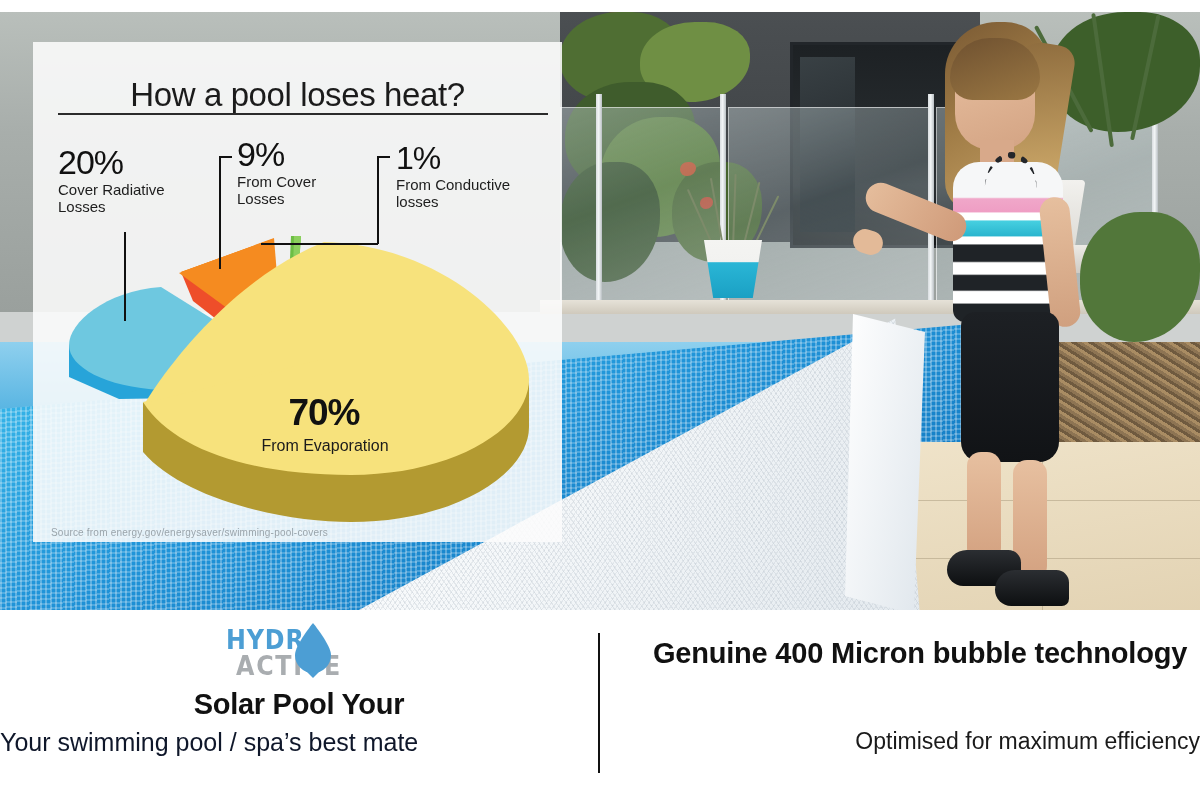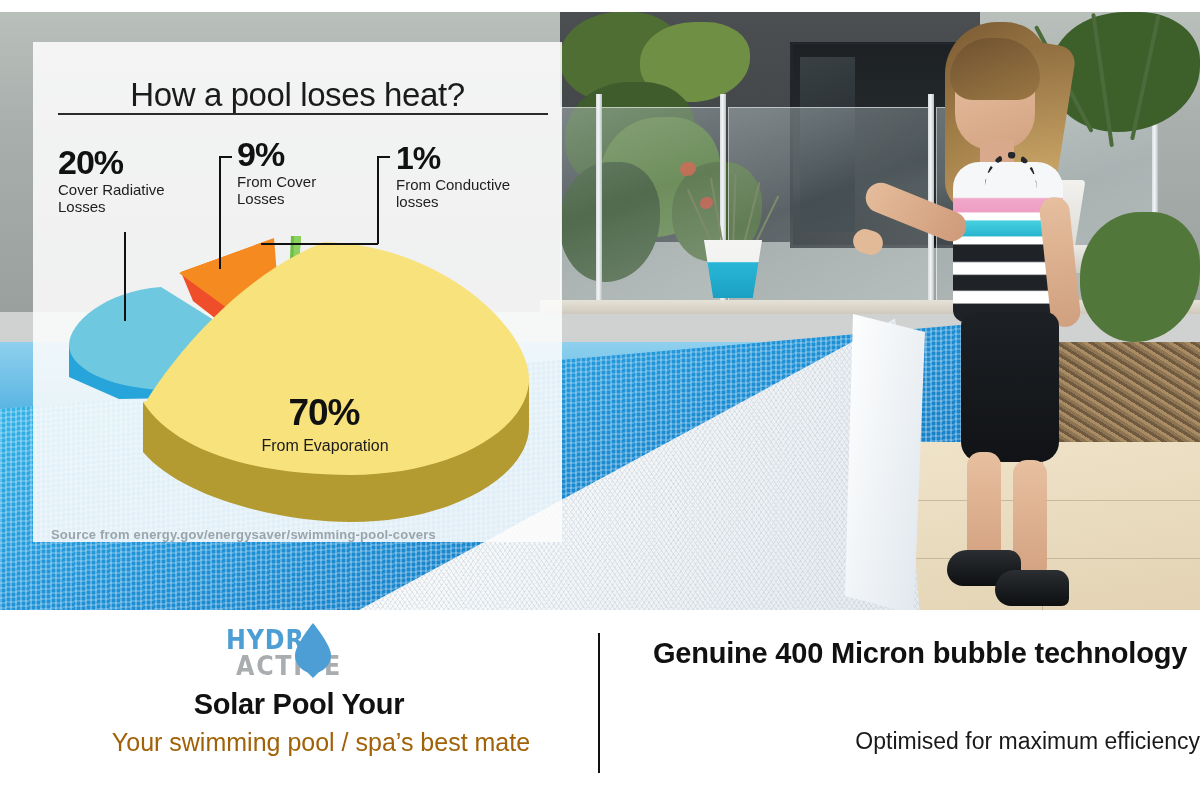--- a/index.html
+++ b/index.html
@@ -121,46 +121,46 @@
         background:linear-gradient(180deg,#2b2e32,#0d0f11);border-radius:22px 14px 8px 18px;}
 
   
   .card{position:absolute;left:33px;top:30px;width:529px;height:500px;
         background:rgba(252,252,252,.88);}
   .card-title{position:absolute;left:0;top:34px;width:529px;text-align:center;
         font-size:33px;color:#1b1b1b;font-weight:400;letter-spacing:-.4px;}
   .card-rule{position:absolute;left:25px;top:71px;width:490px;height:2px;background:#2b2b2b;}
 
   .lbl{position:absolute;}
-  .lbl .pct{font-size:34px;font-weight:bold;color:#111;line-height:1;letter-spacing:-1px;}
+  .lbl .pct{font-size:34px;font-weight:normal;color:#111;line-height:1;letter-spacing:-1px;}
   .lbl .desc{font-size:15px;color:#1d1d1d;line-height:1.12;margin-top:3px;}
 
   .lead{position:absolute;background:#111;}
   .leadv{width:1.6px;}
   .leadh{height:1.6px;}
 
-  .src{position:absolute;left:18px;top:485px;font-size:13px;color:#9aa4ab;letter-spacing:.2px;font-weight:bold;}
+  .src{position:absolute;left:18px;top:485px;font-size:10px;color:#9aa4ab;letter-spacing:.2px;}
 
   
   .pie{position:absolute;left:0px;top:185px;width:529px;height:300px;}
 
   
   .bottom{position:absolute;left:0;top:610px;width:1200px;height:190px;background:#fff;}
   .vdiv{position:absolute;left:598px;top:23px;width:2px;height:140px;background:#111;}
 
   .logo{position:absolute;left:226px;top:12px;width:140px;height:58px;}
   .logo-hydr{position:absolute;left:0;top:2px;font-size:27px;font-weight:bold;color:#4c9ed4;
         letter-spacing:1px;font-family:"DejaVu Sans",sans-serif;transform:scaleX(.88);transform-origin:left;}
   .logo-active{position:absolute;left:10px;top:28px;font-size:27px;font-weight:bold;color:#a9adb0;
         letter-spacing:2px;font-family:"DejaVu Sans",sans-serif;transform:scaleX(.88);transform-origin:left;}
 
   .ttl-l{position:absolute;left:0;top:78px;width:598px;text-align:center;
         font-size:29px;font-weight:bold;color:#111;letter-spacing:-.3px;}
-  .sub-l{position:absolute;left:0;top:118px;width:598px;text-align:center;
-        font-size:25px;color:#a16207;padding-left:22px;}
+  .sub-l{position:absolute;left:0;top:118px;width:598px;text-align:left;
+        font-size:25px;color:#0f172a;}
   .ttl-r{position:absolute;left:600px;top:26px;width:640px;text-align:center;
         font-size:29px;font-weight:bold;color:#111;line-height:1.22;letter-spacing:-.2px;}
   .sub-r{position:absolute;left:600px;top:118px;width:600px;text-align:right;
         font-size:23px;color:#1a1a1a;}
 </style>
 </head>
 <body>
 
 <div id="stage">
 

